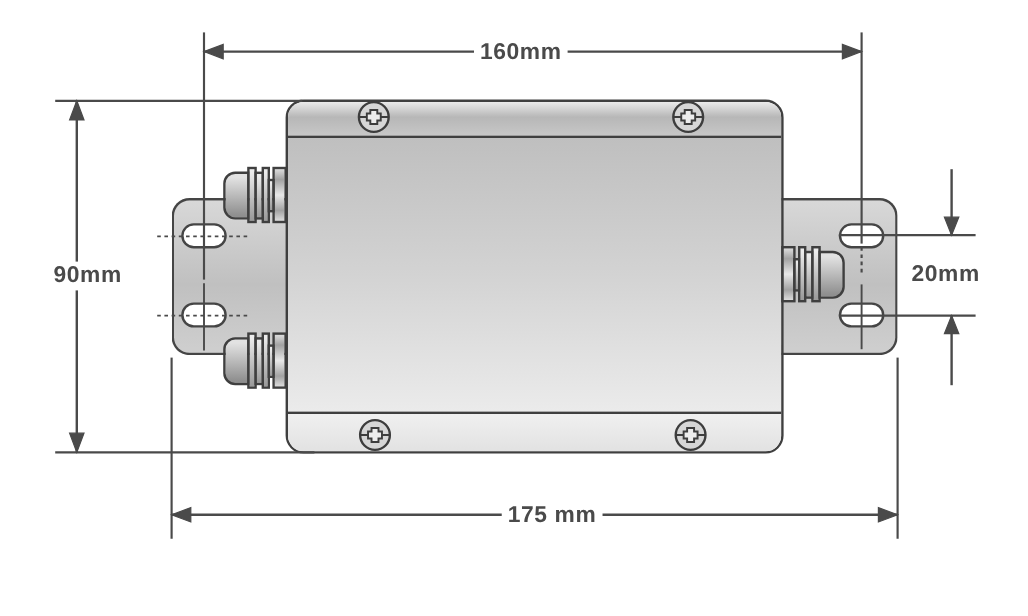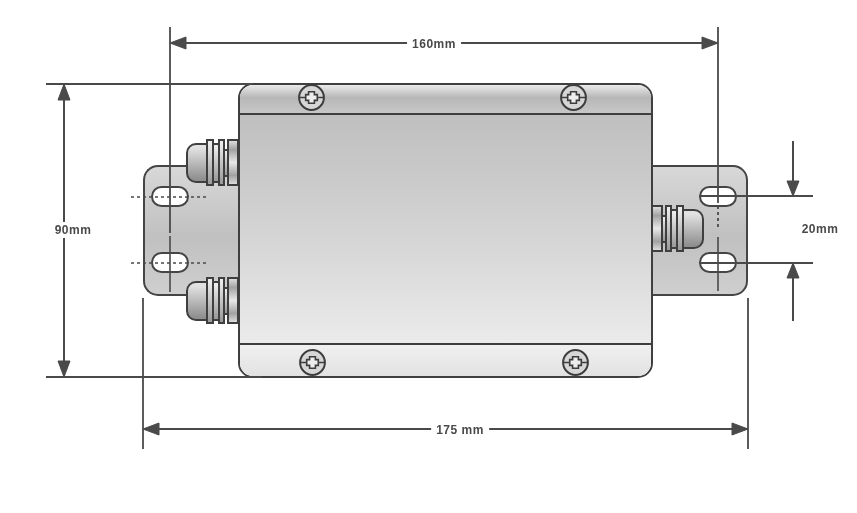--- a/index.html
+++ b/index.html
@@ -78,21 +78,21 @@
   .seg.neck{ width:6px; height:28px; }
   .seg.nut{ width:12px; height:47px;
             background:linear-gradient(to bottom,#dcdcdc 0%,#a2a2a2 20%,#e8e8e8 50%,#a2a2a2 80%,#dcdcdc 100%);}
   
   .overlay{ position:absolute; left:0; top:0; pointer-events:none; }
   .dim-label{
     position:absolute;
     transform:translate(-50%,-50%);
     background:#ffffff;
     color:#4a4a4a;
-    font-size:12px;
+    font-size:19px;
     font-weight:bold;
     padding:1px 5px;
     white-space:nowrap;
     letter-spacing:0.5px;
   }
 </style>
 </head>
 <body>
 
 <div class="canvas">
@@ -189,15 +189,15 @@
       <line x1="131" y1="197" x2="209" y2="197" stroke-width="1.6" stroke-dasharray="3 3"></line>
       <line x1="131" y1="263" x2="209" y2="263" stroke-width="1.6" stroke-dasharray="3 3"></line>
       <line x1="170" y1="236" x2="170" y2="292" stroke-width="1.6"></line>
       <line x1="718" y1="237" x2="718" y2="291" stroke-width="1.6"></line>
     </g>
   </svg>
 
   <div class="dim-label" style="left:434px; top:44px;">160mm</div>
   <div class="dim-label" style="left:460px; top:430px;">175 mm</div>
   <div class="dim-label" style="left:73px;  top:230px;">90mm</div>
-  <div class="dim-label" style="left:788px; top:229px;margin-left:32px;">20mm</div>
+  <div class="dim-label" style="left:788px; top:229px;">20mm</div>
 
 </div>
 
 </body></html>

